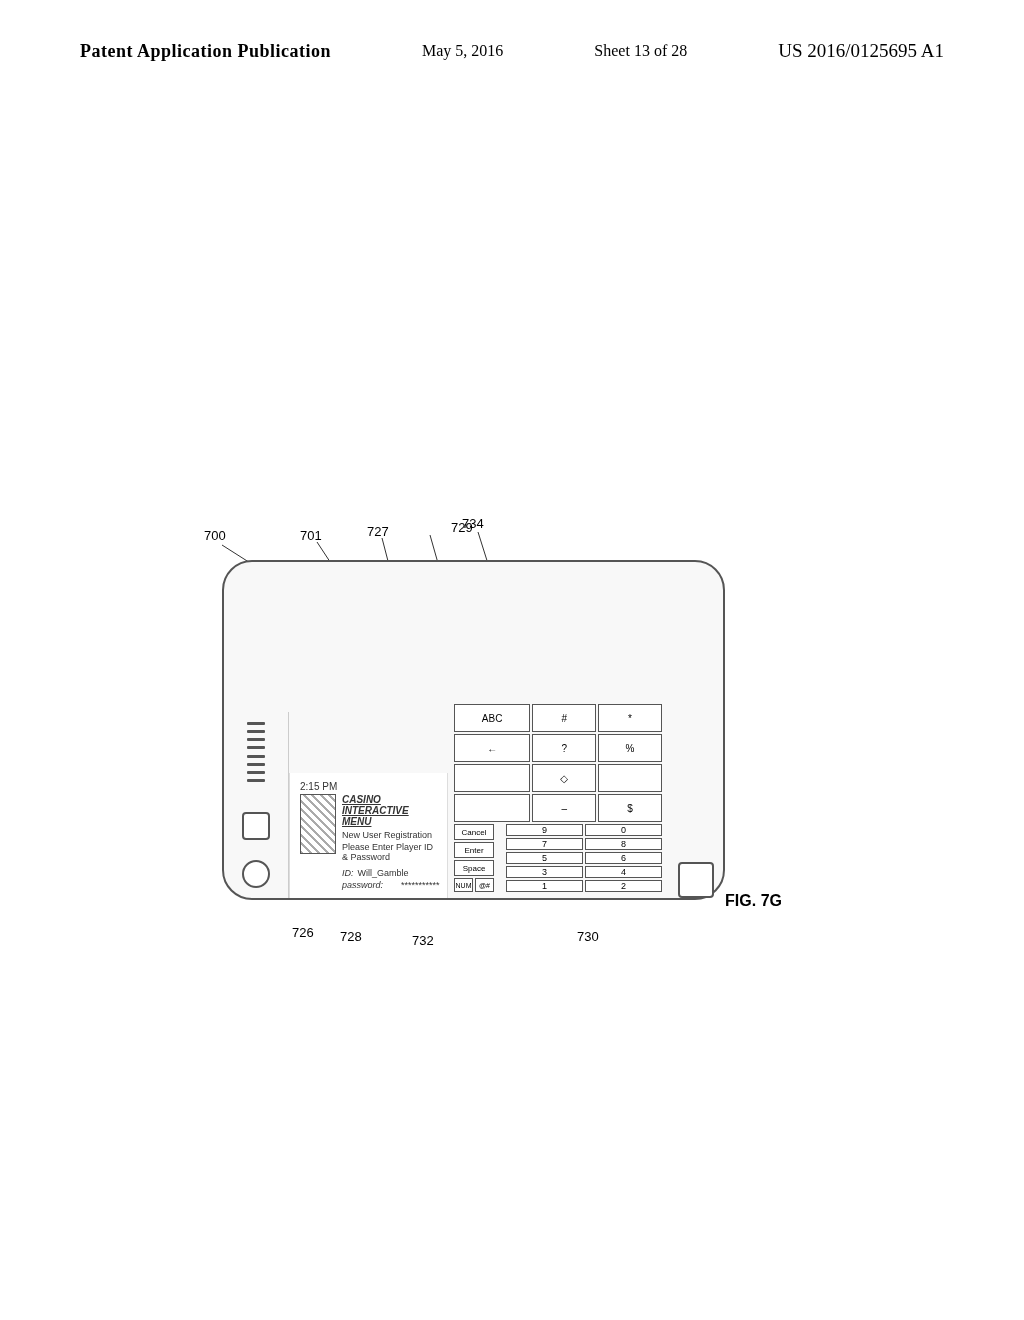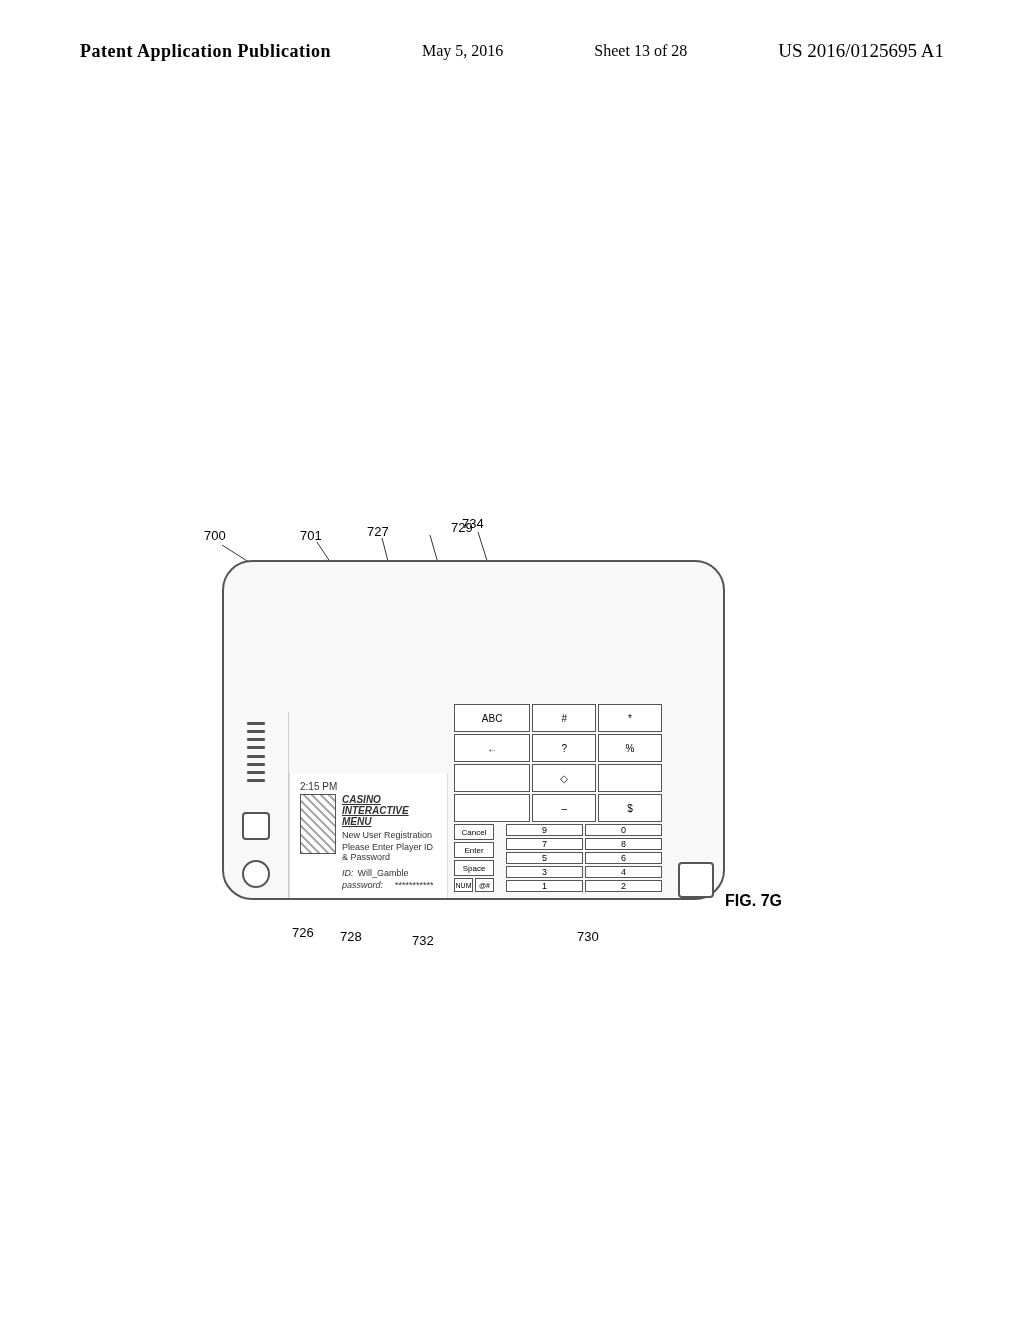--- a/index.html
+++ b/index.html
@@ -153,21 +153,21 @@
       color: #333;
       margin-bottom: 2px;
       display: flex;
       gap: 4px;
     }
     .screen-pw-field {
       font-size: 9px;
       font-family: Arial, sans-serif;
       color: #333;
       display: flex;
-      gap: 12px;
+      gap: 18px;
     }
     .field-label {
       font-style: italic;
     }
     .hatched-box {
       width: 36px;
       height: 60px;
       border: 1px solid #555;
       background: repeating-linear-gradient(
         45deg,

